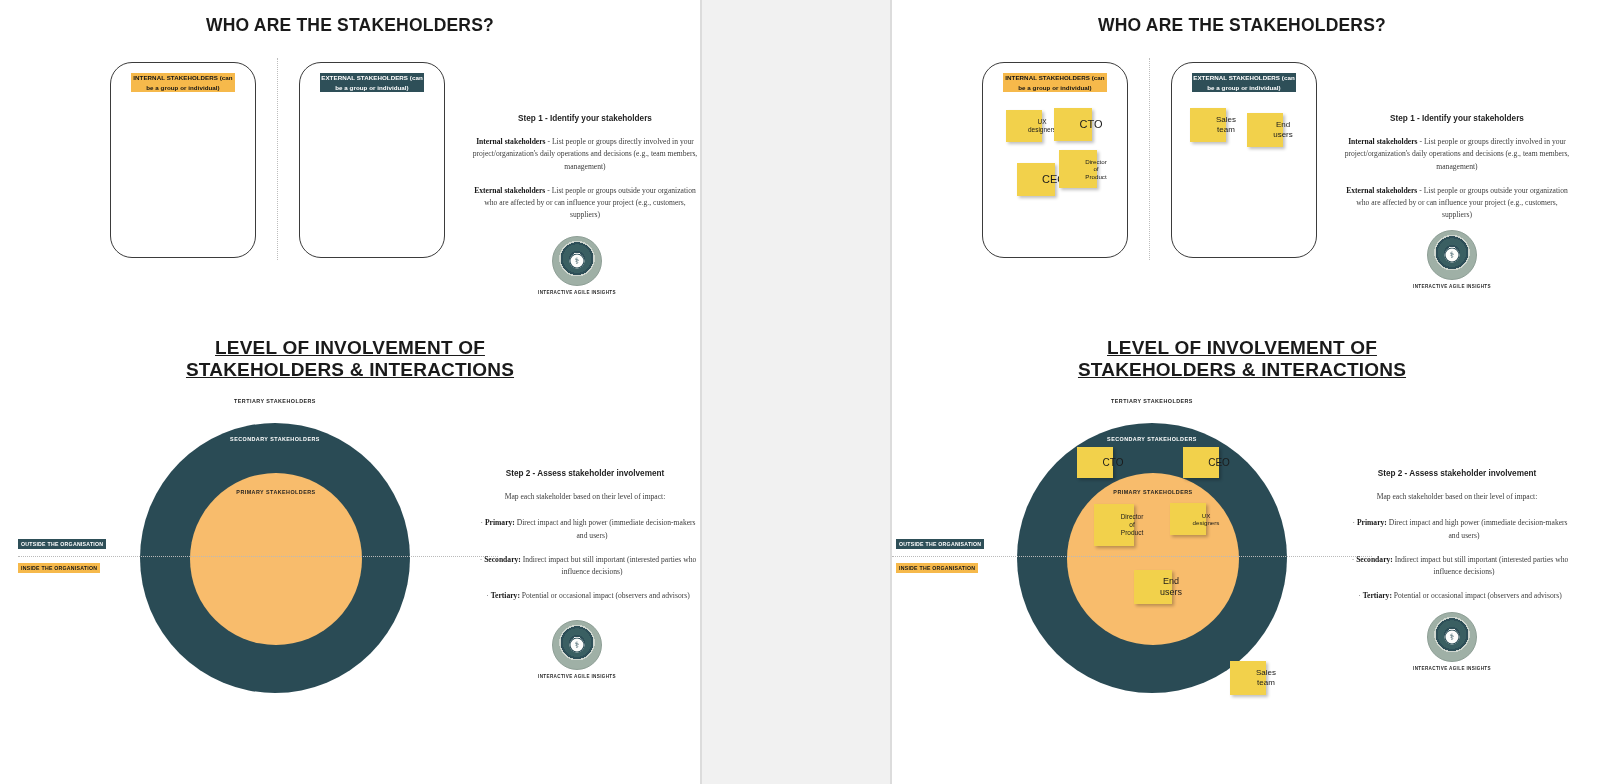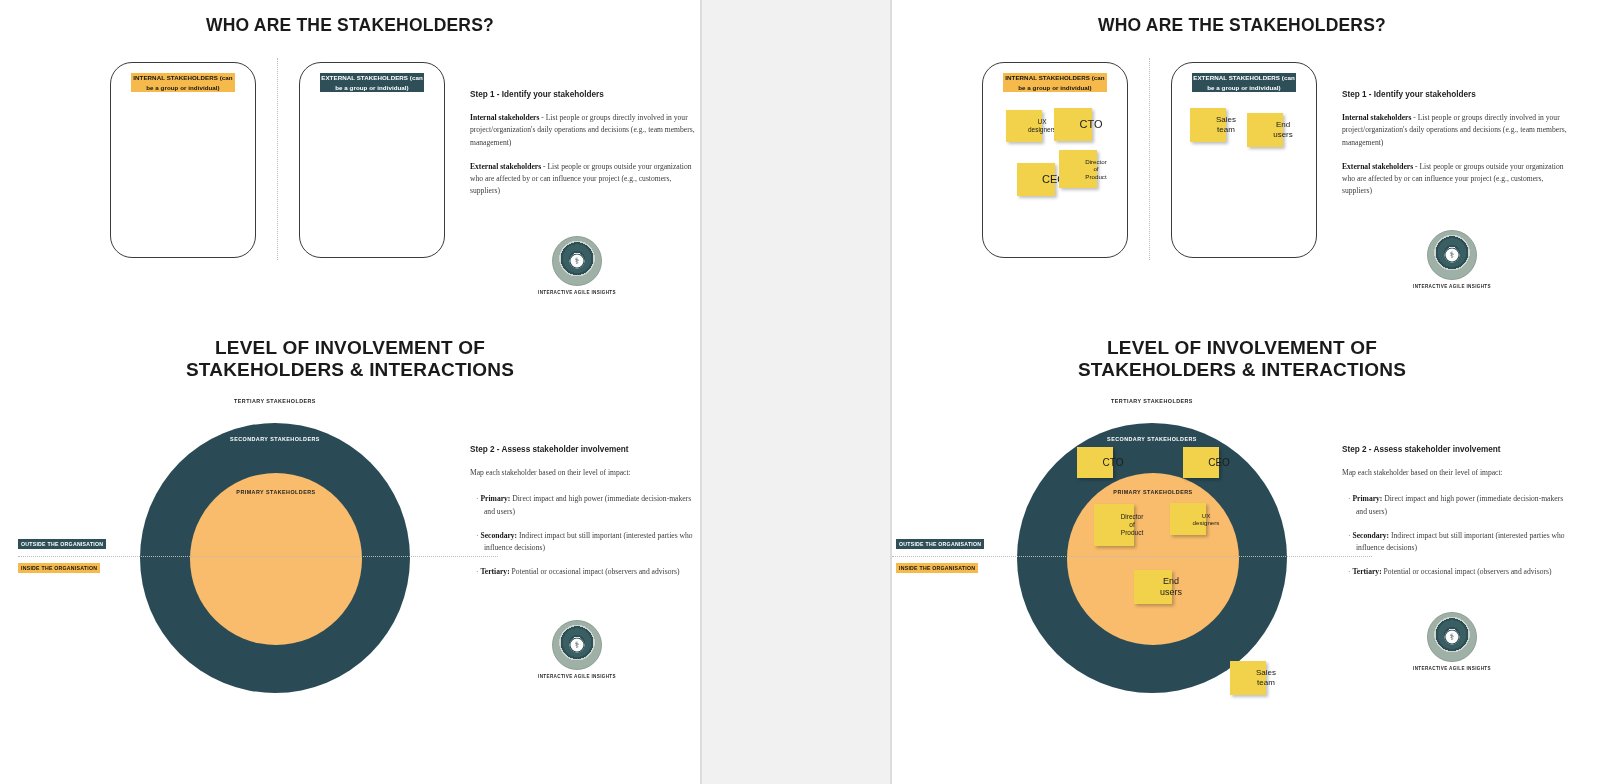--- a/index.html
+++ b/index.html
@@ -38,20 +38,21 @@
     width: 100%;
     text-align: center;
     font-weight: bold;
     color: #1a1a1a;
     letter-spacing: .2px;
   }
   .sec1-title { top: 15px; font-size: 17.5px; }
   .sec2-title {
     top: 337px; font-size: 19px; line-height: 1.15;
     padding: 0 150px;
+    text-decoration: underline;
   }
 
   
   .sh-box {
     position: absolute;
     border: 1.3px solid #3b3b3b;
     border-radius: 22px;
     background: #fff;
   }
   .sh-box .sh-label {
@@ -70,22 +71,23 @@
   .sh-label.external { background: #2e4f58; color: #ffffff; }
 
   .divider-dotted {
     position: absolute;
     border-left: 1.2px dotted #bdbdbd;
   }
 
   
   .steps {
     position: absolute;
-    text-align: left;
+    text-align: center;
     color: #3c3c3c;
+    margin-top: 24px;
   }
   .steps .step-head {
     font-size: 8.2px; font-weight: bold; color: #1e1e1e;
     margin-bottom: 13px;
   }
   .steps p {
     margin: 0 0 12px 0;
     font-size: 7.6px;
     line-height: 1.62;
     font-family: Liberation Serif, serif;

